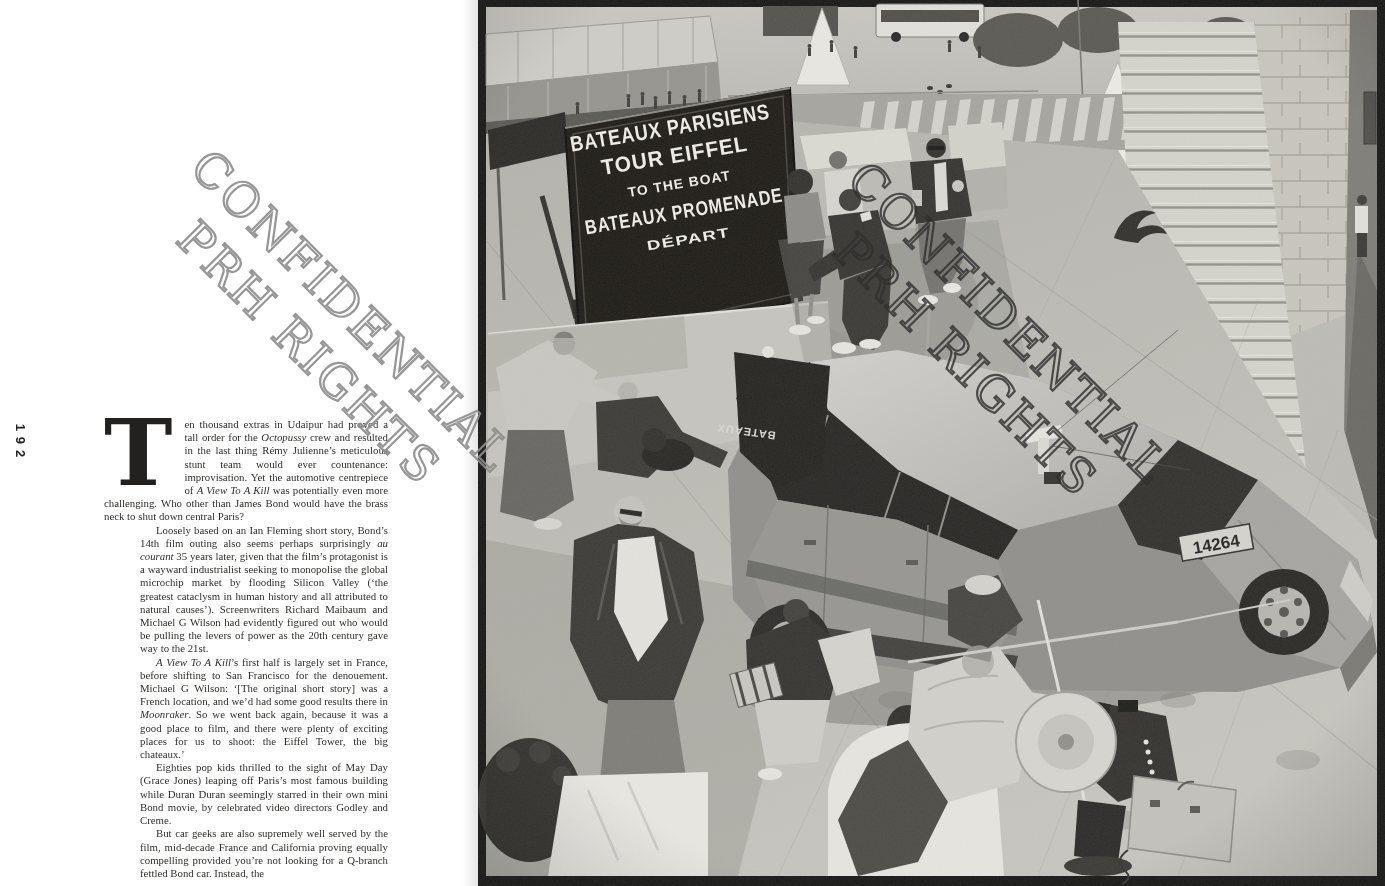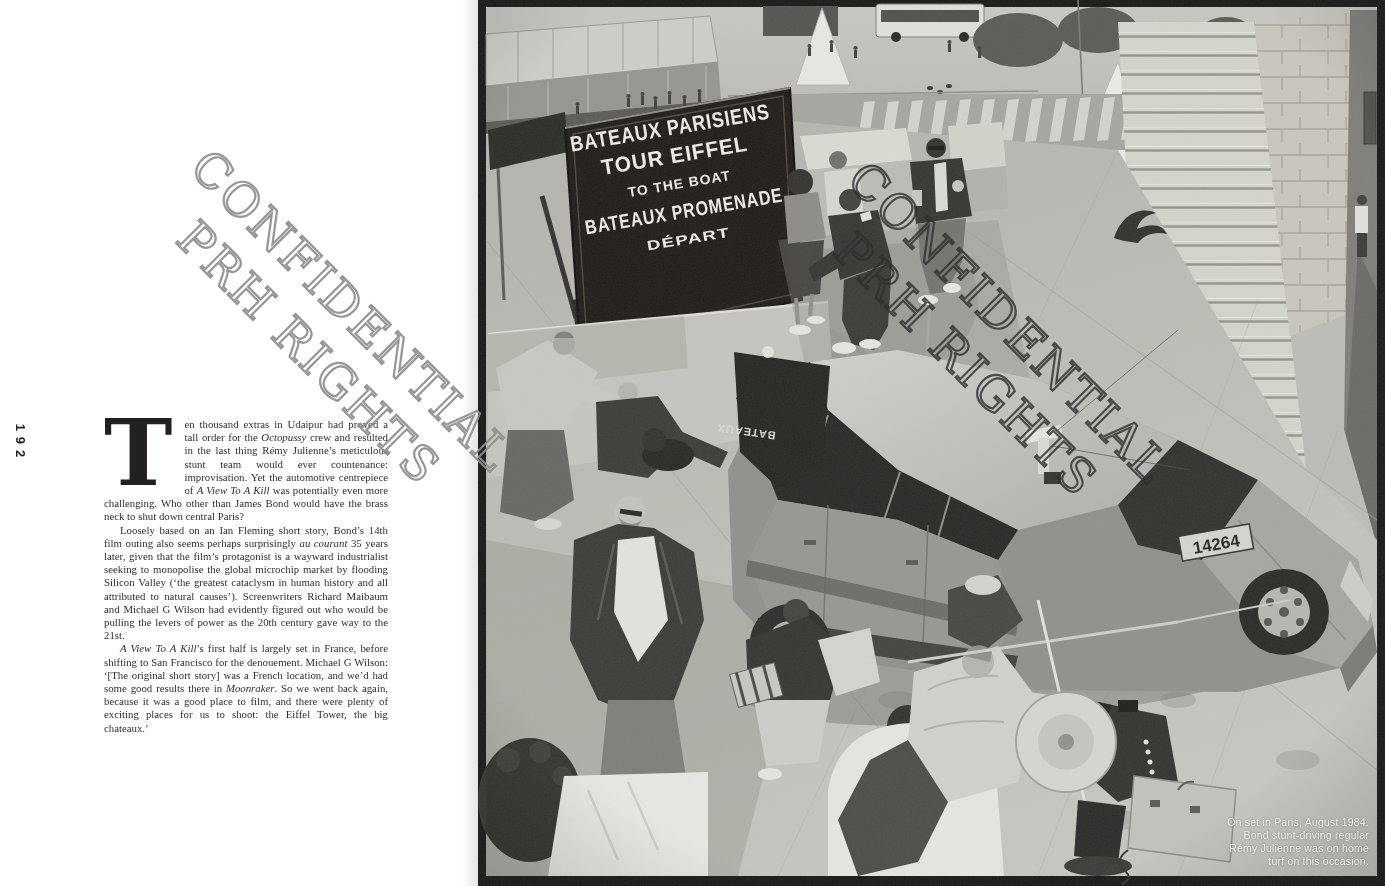--- a/index.html
+++ b/index.html
@@ -12,21 +12,21 @@
   .page-number{
     position:absolute;left:-8px;top:436px;width:56px;text-align:center;
     transform:rotate(90deg);font-family:"Liberation Sans",sans-serif;
     font-weight:bold;font-size:13px;letter-spacing:6px;color:#232220;
   }
   .article{
     position:absolute;left:104px;top:418px;width:284px;
     font-size:10.8px;line-height:13.2px;color:#2f2e2b;text-align:justify;
   }
   .article p{margin:0;}
-  .article p:not(:first-child){text-indent:16px;}
+  .article p:not(:first-child){text-indent:16px;margin-left:36px;}
   .article em{}
   .dropcap{
     float:left;font-family:"DejaVu Serif",serif;font-weight:700;
     font-size:92px;line-height:64px;height:64px;margin:3px 12px 0 0;color:#222120;
   }
   
   .wm{
     position:absolute;width:430px;text-align:center;pointer-events:none;
     font-family:"DejaVu Serif",serif;font-size:47px;line-height:1.28;
     letter-spacing:3px;color:transparent;z-index:30;
@@ -50,20 +50,22 @@
 </style>
 </head>
 <body>
 
 <div class="left-page">
   <div class="page-number">192</div>
   <div class="article">
       <p><span class="dropcap">T</span><span>en thousand extras in Udaipur had proved a tall order for the </span><em>Octopussy</em><span> crew and resulted in the last thing Rémy Julienne’s meticulous stunt team would ever countenance: improvisation. Yet the automotive centrepiece of </span><em>A View To A Kill</em><span> was potentially even more challenging. Who other than James Bond would have the brass neck to shut down central Paris?</span></p>
       <p><span>Loosely based on an Ian Fleming short story, Bond’s 14th film outing also seems perhaps surprisingly </span><em>au courant</em><span> 35 years later, given that the film’s protagonist is a wayward industrialist seeking to monopolise the global microchip market by flooding Silicon Valley (‘the greatest cataclysm in human history and all attributed to natural causes’). Screenwriters Richard Maibaum and Michael G Wilson had evidently figured out who would be pulling the levers of power as the 20th century gave way to the 21st.</span></p>
       <p><em>A View To A Kill</em><span>’s first half is largely set in France, before shifting to San Francisco for the denouement. Michael G Wilson: ‘[The original short story] was a French location, and we’d had some good results there in </span><em>Moonraker</em><span>. So we went back again, because it was a good place to film, and there were plenty of exciting places for us to shoot: the Eiffel Tower, the big chateaux.’</span></p>
+      <p><span>Eighties pop kids thrilled to the sight of May Day (Grace Jones) leaping off Paris’s most famous building while Duran Duran seemingly starred in their own mini Bond movie, by celebrated video directors Godley and Creme.</span></p>
+      <p><span>But car geeks are also supremely well served by the film, mid-decade France and California proving equally compelling provided you’re not looking for a Q-branch fettled Bond car. Instead, the</span></p>
     </div>
   <div class="wm wm-left">
     <span>CONFIDENTIAL</span>
     <span>PRH RIGHTS</span>
   </div>
 </div>
 
 <div class="gutter"></div>
 
 <div class="photo-page">
@@ -447,24 +449,18 @@
           <rect x="712" y="806" width="10" height="7" fill="#55544f"></rect>
       <path d="M700,790 q6,-10 16,-8" stroke="#55544f" stroke-width="2" fill="none"></path>
     </g>
     <path d="M650,850 q-14,10 -4,20 q10,8 -2,14" stroke="#2e2d29" stroke-width="2" fill="none"></path>
   </g>
 
   <rect x="8" y="7" width="891" height="869" filter="url(#grain)" opacity="0.12"></rect>
   <rect x="8" y="7" width="891" height="869" fill="url(#vig)"></rect>
 </svg>
 
-  <div class="photo-caption">
-    <span>On set in Paris, August 1984.</span>
-    <span>Bond stunt-driving regular</span>
-    <span>Rémy Julienne was on home</span>
-    <span>turf on this occasion.</span>
-  </div>
 
   <div class="wm wm-right" style="left:294px;top:284px;">
     <span>CONFIDENTIAL</span>
     <span>PRH RIGHTS</span>
   </div>
 </div>
 
 </body></html>

